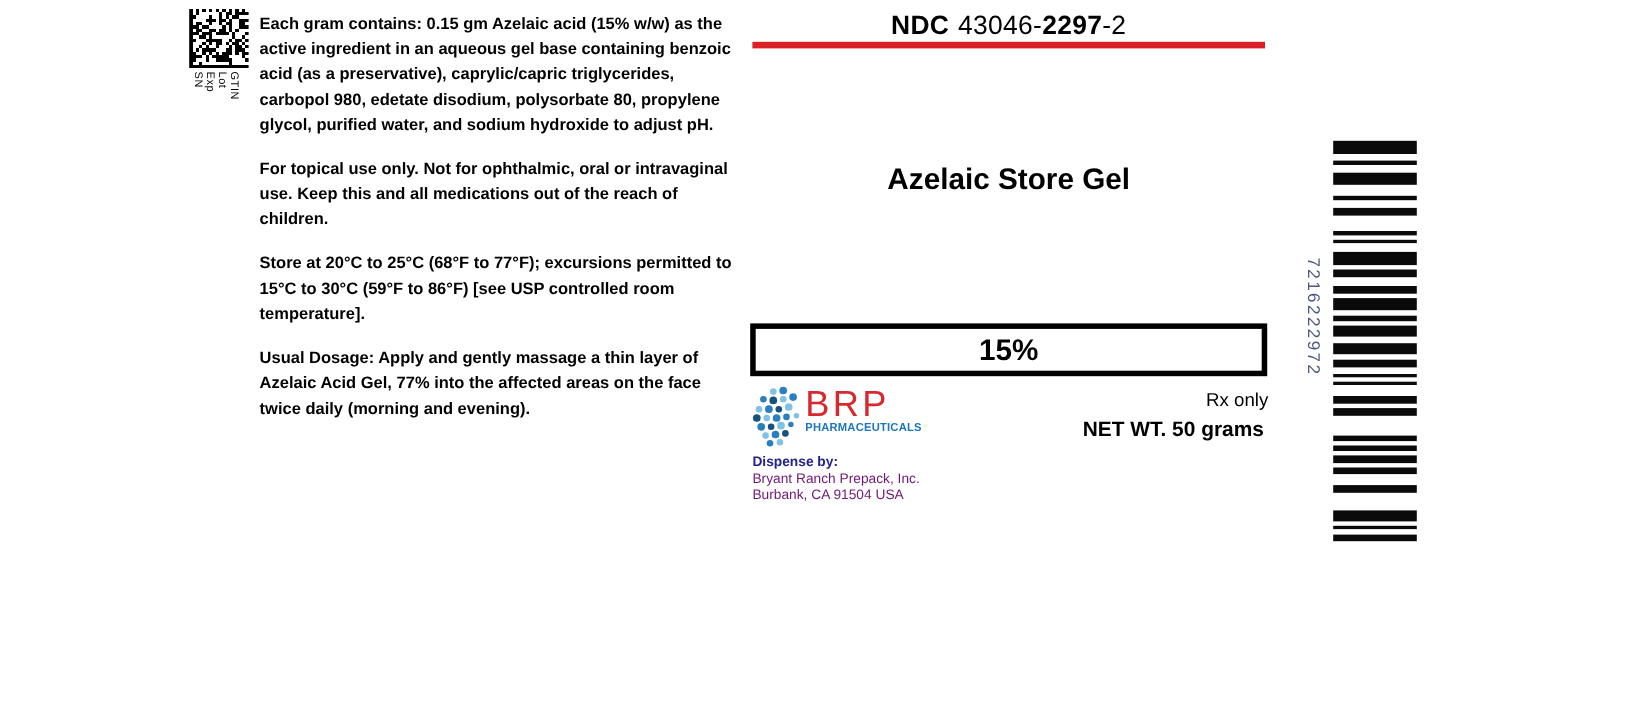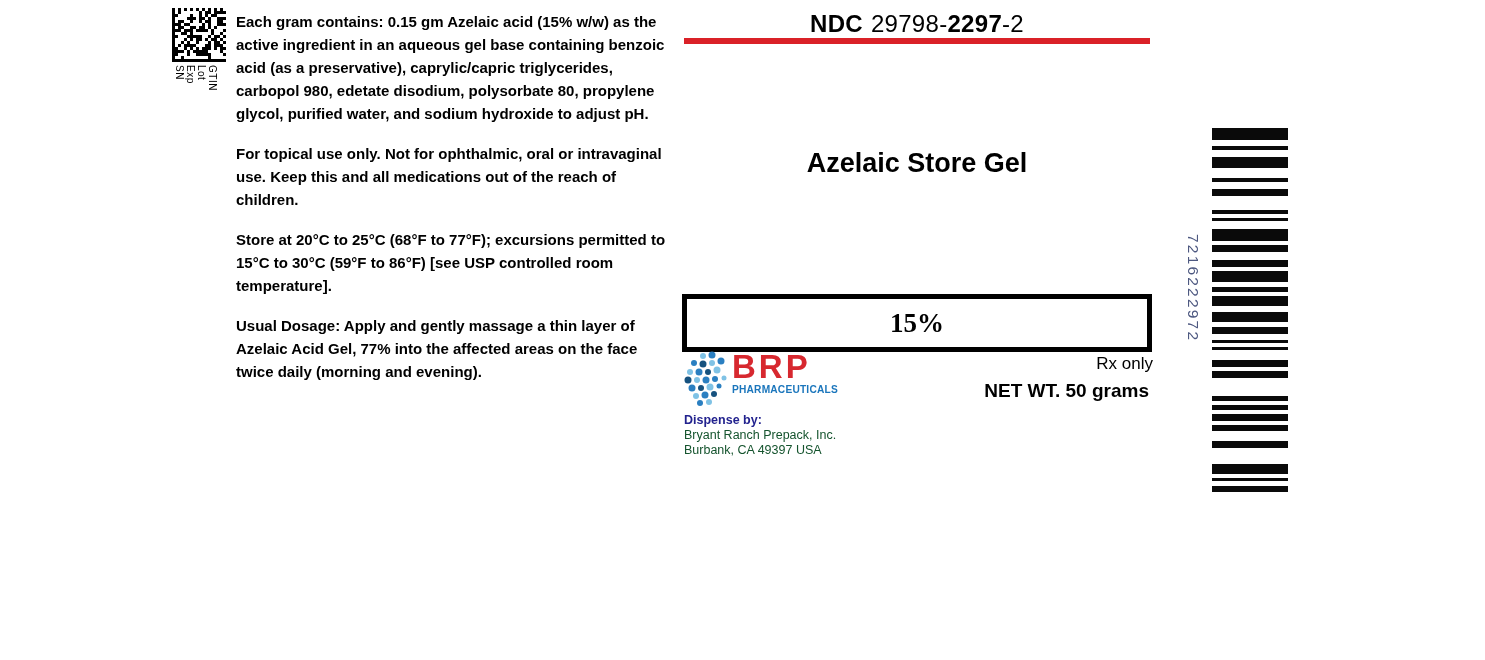--- a/index.html
+++ b/index.html
@@ -20,40 +20,40 @@
   .left-text p{margin:0 0 17px 0;}
 
   
   .ndc{position:absolute;left:682px;top:10px;width:470px;text-align:center;
        font-size:24px;letter-spacing:0.3px;}
   .ndc .b{font-weight:bold;}
   .ndc .lbl{font-weight:bold;margin-right:8px;}
   .redline{position:absolute;left:684px;top:38px;width:466px;height:6px;background:#da2128;}
   .title{position:absolute;left:682px;top:148px;width:470px;text-align:center;
          font-size:27px;font-weight:bold;}
-  .strength-box{position:absolute;left:682px;top:294px;width:470px;height:58px;
+  .strength-box{position:absolute;left:682px;top:294px;width:470px;height:48px;
                 border:5px solid #000;box-sizing:border-box;display:flex;
-                align-items:center;justify-content:center;font-family:Liberation Serif, serif;}
+                align-items:center;justify-content:center;}
   .strength-box span{font-size:27px;font-weight:bold;}
 
   
   .logo{position:absolute;left:684px;top:351px;display:flex;gap:4px;align-items:flex-start;}
   .dots{width:44px;height:58px;}
   .dot-l{fill:#7fc2e5;} .dot-m{fill:#2a7fc1;} .dot-d{fill:#16527f;}
-  .brp{font-size:33px;font-weight:bold;color:#d7282f;letter-spacing:3px;line-height:31px;}
+  .brp{font-size:33px;font-weight:normal;color:#d7282f;letter-spacing:3px;line-height:31px;}
   .pharm{font-size:10.5px;font-weight:bold;color:#1b76bc;letter-spacing:0.2px;
          transform:scaleX(0.97);transform-origin:left;margin-top:1px;}
 
   
   .rx{position:absolute;top:354px;right:332px;font-size:17px;}
   .netwt{position:absolute;top:380px;right:336px;font-size:19px;font-weight:bold;}
   .relabeled{position:absolute;left:684px;top:413px;font-size:12.5px;line-height:15px;}
   .manufactured{position:absolute;right:333px;top:413px;font-size:12.5px;line-height:15px;text-align:right;}
   .addr-head{font-weight:bold;color:#22228e;}
-  .addr{color:#14532d;}
+  .addr{color:#701a75;}
 
   
   .barcode{position:absolute;left:1212px;top:128px;width:76px;}
   .barcode .bar{background:#0a0a0a;width:100%;}
   .barcode-number{position:absolute;left:1184px;top:234px;writing-mode:vertical-rl;
                   font-size:15.5px;letter-spacing:2.2px;color:#4d5880;}
 </style>
 </head>
 <body>
 
@@ -243,21 +243,21 @@
   </div>
 
   <div class="left-text">
     <p>Each gram contains: 0.15 gm Azelaic acid (15% w/w) as the active ingredient in an aqueous gel base containing benzoic acid (as a preservative), caprylic/capric triglycerides, carbopol 980, edetate disodium, polysorbate 80, propylene glycol, purified water, and sodium hydroxide to adjust pH.</p>
     <p>For topical use only. Not for ophthalmic, oral or intravaginal use. Keep this and all medications out of the reach of children.</p>
     <p>Store at 20°C to 25°C (68°F to 77°F); excursions permitted to 15°C to 30°C (59°F to 86°F) [see USP controlled room temperature].</p>
     <p>Usual Dosage: Apply and gently massage a thin layer of Azelaic Acid Gel, 77% into the affected areas on the face twice daily (morning and evening).</p>
   </div>
 
   <div class="ndc">
-    <span class="lbl">NDC</span><span>29798-</span><span class="b">2297</span><span>-2</span>
+    <span class="lbl">NDC</span><span>43046-</span><span class="b">2297</span><span>-2</span>
   </div>
   <div class="redline"></div>
 
   <div class="title">Azelaic Store Gel</div>
 
   <div class="strength-box">
     <span>15%</span>
   </div>
 
   <div class="logo">
@@ -292,21 +292,21 @@
       <div class="pharm">PHARMACEUTICALS</div>
     </div>
   </div>
 
   <div class="rx">Rx only</div>
   <div class="netwt">NET WT. 50 grams</div>
 
   <div class="relabeled">
     <div class="addr-head">Dispense by:</div>
     <div class="addr">Bryant Ranch Prepack, Inc.</div>
-    <div class="addr">Burbank, CA 49397 USA</div>
+    <div class="addr">Burbank, CA 91504 USA</div>
   </div>
 
 
   <div class="barcode-number">7216222972</div>
   <div class="barcode">
       <div class="bar" style="height: 11.5px; margin-bottom: 6.6px;"></div>
       <div class="bar" style="height: 4.1px; margin-bottom: 6.6px;"></div>
       <div class="bar" style="height: 11.5px; margin-bottom: 9.9px;"></div>
       <div class="bar" style="height: 4.1px; margin-bottom: 6.6px;"></div>
       <div class="bar" style="height: 7.4px; margin-bottom: 14px;"></div>

